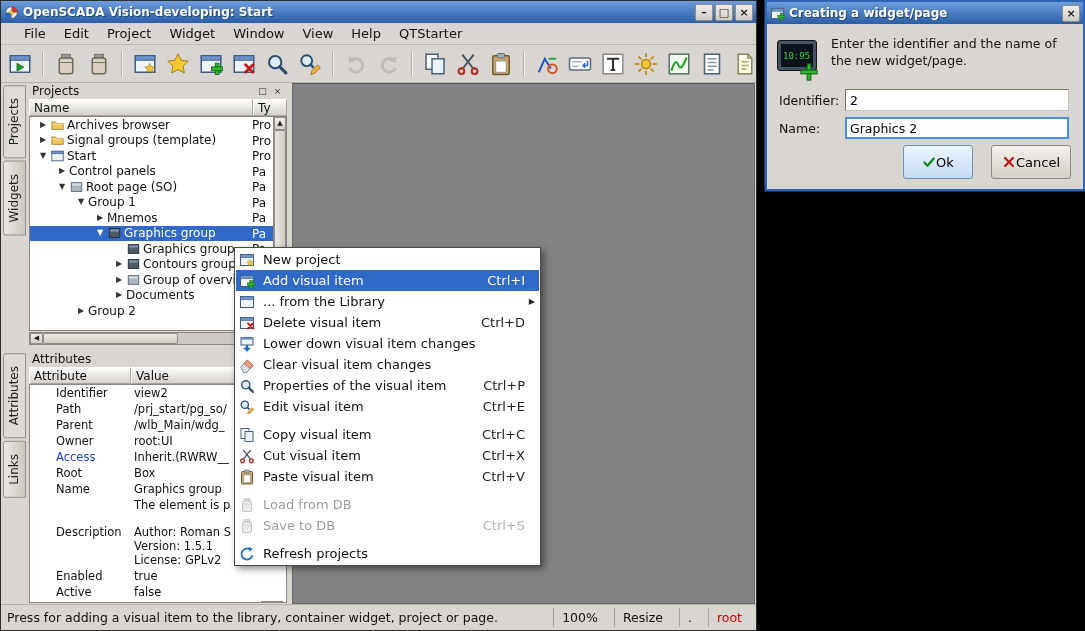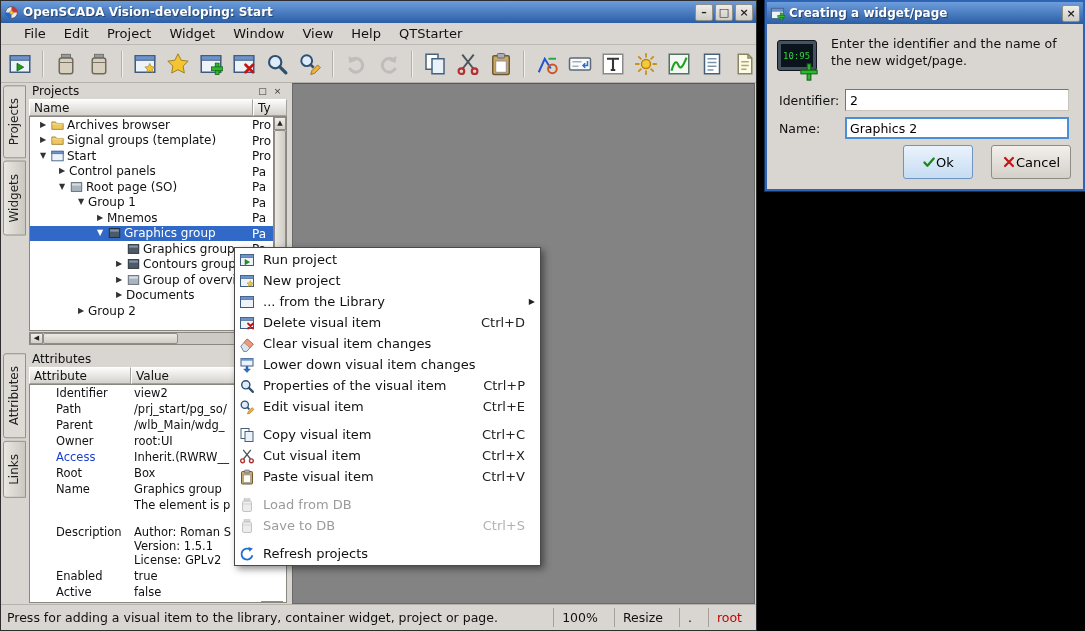--- a/index.html
+++ b/index.html
@@ -631,37 +631,40 @@
     <span class="sb-cell">.</span>
     <span class="sb-cell sb-user">root</span>
   </div>
 
   <div id="context-menu">
       <div class="cm-item">
         <span class="cm-ic">
           <svg viewBox="0 0 16 16">
             <rect x="1.5" y="2.5" width="13" height="11" fill="#eef3fa" stroke="#3d5a80"></rect>
             <rect x="1.5" y="2.5" width="13" height="3" fill="#6c93cc" stroke="#3d5a80" stroke-width="0.6"></rect>
-            <path d="M6 7.5l4.5 2.6L6 12.7z" fill="#1e9e1e" stroke="#0b5c0b" stroke-width="0.5"></path>
-          </svg>
-        </span>
-        <span class="cm-label">Run project</span>
+            <path d="M11.2 7.6l1 2.1 2.3.3-1.7 1.5.4 2.2-2-1.1-2 1.1.4-2.2-1.7-1.5 2.3-.3z" fill="#f5c531" stroke="#94781c" stroke-width="0.4"></path>
+          </svg>
+        </span>
+        <span class="cm-label">New project</span>
         <span class="cm-short"></span>
         <span class="cm-sub"></span>
       </div>
-      <div class="cm-item">
+      <div class="cm-item hl">
         <span class="cm-ic">
           <svg viewBox="0 0 16 16">
             <rect x="1.5" y="2.5" width="13" height="11" fill="#eef3fa" stroke="#3d5a80"></rect>
             <rect x="1.5" y="2.5" width="13" height="3" fill="#6c93cc" stroke="#3d5a80" stroke-width="0.6"></rect>
-            <path d="M11.2 7.6l1 2.1 2.3.3-1.7 1.5.4 2.2-2-1.1-2 1.1.4-2.2-1.7-1.5 2.3-.3z" fill="#f5c531" stroke="#94781c" stroke-width="0.4"></path>
-          </svg>
-        </span>
-        <span class="cm-label">New project</span>
-        <span class="cm-short"></span>
+            <g fill="#2eb82e" stroke="#0f5f0f" stroke-width="0.5">
+              <rect x="10.8" y="7.4" width="2.6" height="7.6"></rect>
+              <rect x="8.3" y="9.9" width="7.6" height="2.6"></rect>
+            </g>
+          </svg>
+        </span>
+        <span class="cm-label">Add visual item</span>
+        <span class="cm-short">Ctrl+I</span>
         <span class="cm-sub"></span>
       </div>
       <div class="cm-item">
         <span class="cm-ic">
           <svg viewBox="0 0 16 16">
             <rect x="1.5" y="2.5" width="13" height="11" fill="#eef3fa" stroke="#3d5a80"></rect>
             <rect x="1.5" y="2.5" width="13" height="3" fill="#6c93cc" stroke="#3d5a80" stroke-width="0.6"></rect>
           </svg>
         </span>
         <span class="cm-label">... from the Library</span>
@@ -676,37 +679,37 @@
             <path d="M9 8.5l5 5M14 8.5l-5 5" stroke="#c41414" stroke-width="1.8" stroke-linecap="round"></path>
           </svg>
         </span>
         <span class="cm-label">Delete visual item</span>
         <span class="cm-short">Ctrl+D</span>
         <span class="cm-sub"></span>
       </div>
       <div class="cm-item">
         <span class="cm-ic">
           <svg viewBox="0 0 16 16">
-            <path d="M1.8 10.2L8.2 3l6 5.2-6.4 7.2H4.6z" fill="#dbe4ee" stroke="#5a6a7a" stroke-width="0.8"></path>
-            <path d="M8.2 3l6 5.2-3.2 3.6-6-5.2z" fill="#ec9c7e" stroke="#a0522d" stroke-width="0.5"></path>
-          </svg>
-        </span>
-        <span class="cm-label">Clear visual item changes</span>
-        <span class="cm-short"></span>
-        <span class="cm-sub"></span>
-      </div>
-      <div class="cm-item">
-        <span class="cm-ic">
-          <svg viewBox="0 0 16 16">
             <rect x="2" y="1.5" width="12" height="7.5" fill="#eef3fa" stroke="#3d5a80"></rect>
             <rect x="2" y="1.5" width="12" height="2.2" fill="#6c93cc"></rect>
             <path d="M7 9.5h2v2.5h2.4L8 15.5 4.6 12H7z" fill="#1f6fd0" stroke="#11447e" stroke-width="0.4"></path>
           </svg>
         </span>
         <span class="cm-label">Lower down visual item changes</span>
+        <span class="cm-short"></span>
+        <span class="cm-sub"></span>
+      </div>
+      <div class="cm-item">
+        <span class="cm-ic">
+          <svg viewBox="0 0 16 16">
+            <path d="M1.8 10.2L8.2 3l6 5.2-6.4 7.2H4.6z" fill="#dbe4ee" stroke="#5a6a7a" stroke-width="0.8"></path>
+            <path d="M8.2 3l6 5.2-3.2 3.6-6-5.2z" fill="#ec9c7e" stroke="#a0522d" stroke-width="0.5"></path>
+          </svg>
+        </span>
+        <span class="cm-label">Clear visual item changes</span>
         <span class="cm-short"></span>
         <span class="cm-sub"></span>
       </div>
       <div class="cm-item">
         <span class="cm-ic">
           <svg viewBox="0 0 16 16">
             <circle cx="6.8" cy="6.8" r="4.1" fill="#ddebfb" stroke="#2f4f6f" stroke-width="1.4"></circle>
             <path d="M9.9 9.9l4 4" stroke="#2f4f6f" stroke-width="2.2" stroke-linecap="round"></path>
           </svg>
         </span>

